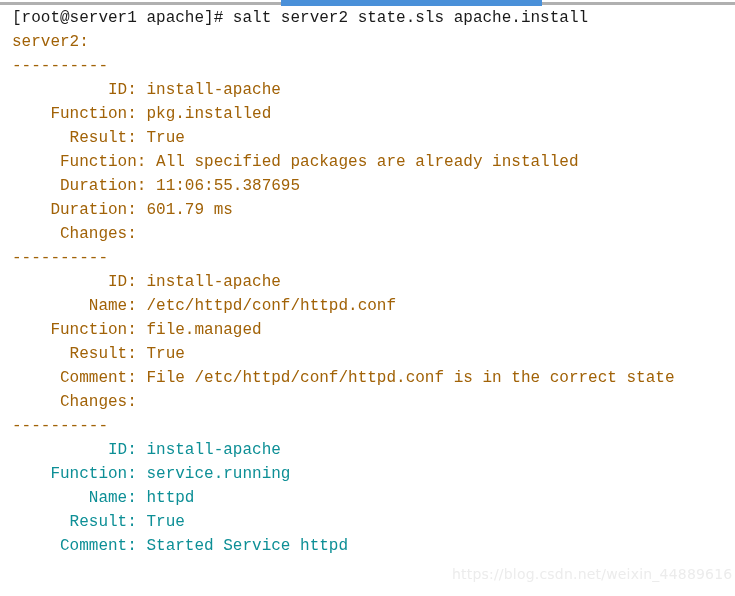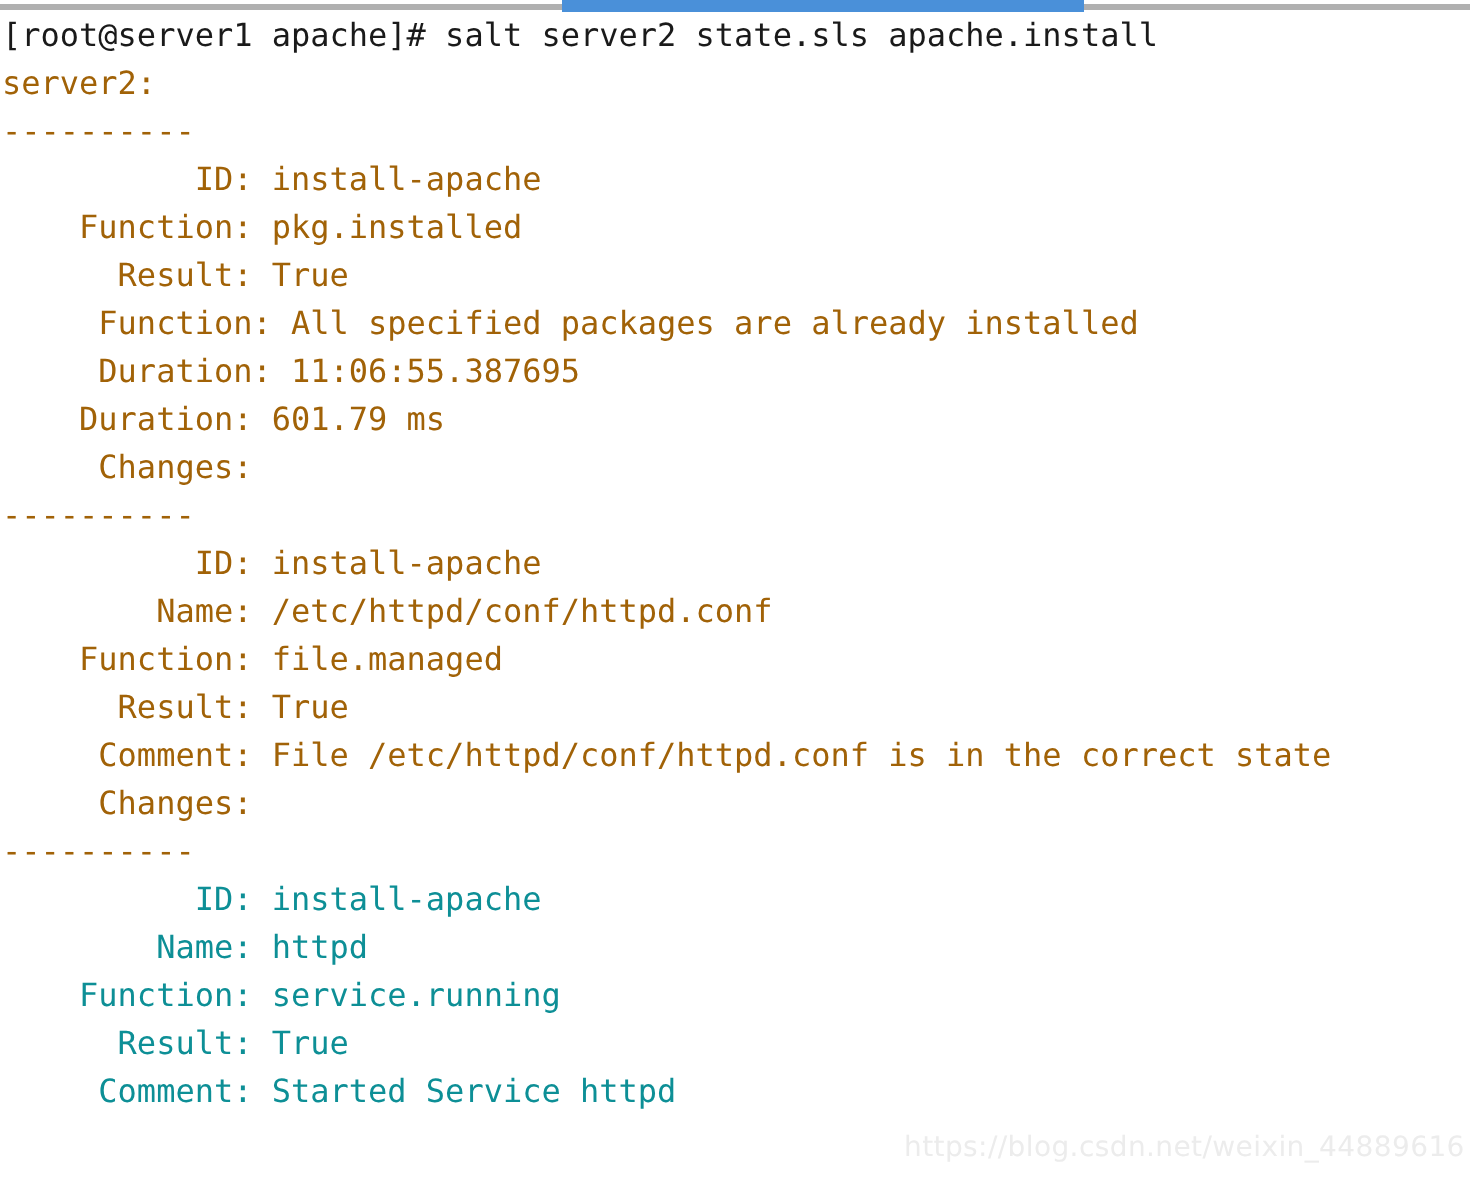--- a/index.html
+++ b/index.html
@@ -51,21 +51,22 @@
     padding: 0;
     background: #ffffff;
   }
 
   .line {
     height: 24px;
     line-height: 24px;
     font-size: 16px;
     white-space: pre;
     letter-spacing: 0px;
-    padding-left: 1px;
+    padding-left: 12px;
+    font-family: Liberation Mono, monospace;
   }
 
   .c-black { color: #1a1a1a; }
   .c-green { color: #a16207; }
   .c-teal  { color: #0d8f96; }
 
   
   #watermark {
     position: absolute;
     left: 452px;
@@ -99,20 +100,20 @@
       <div class="line c-green">     Changes:</div>
       <div class="line c-green">----------</div>
       <div class="line c-green">          ID: install-apache</div>
       <div class="line c-green">        Name: /etc/httpd/conf/httpd.conf</div>
       <div class="line c-green">    Function: file.managed</div>
       <div class="line c-green">      Result: True</div>
       <div class="line c-green">     Comment: File /etc/httpd/conf/httpd.conf is in the correct state</div>
       <div class="line c-green">     Changes:</div>
       <div class="line c-green">----------</div>
       <div class="line c-teal">          ID: install-apache</div>
+      <div class="line c-teal">    Function: service.running</div>
       <div class="line c-teal">        Name: httpd</div>
-      <div class="line c-teal">    Function: service.running</div>
       <div class="line c-teal">      Result: True</div>
       <div class="line c-teal">     Comment: Started Service httpd</div>
     </div>
 </div>
 
 <div id="watermark" style="color: rgb(236, 236, 236);">https://blog.csdn.net/weixin_44889616</div>
 
 </body></html>

